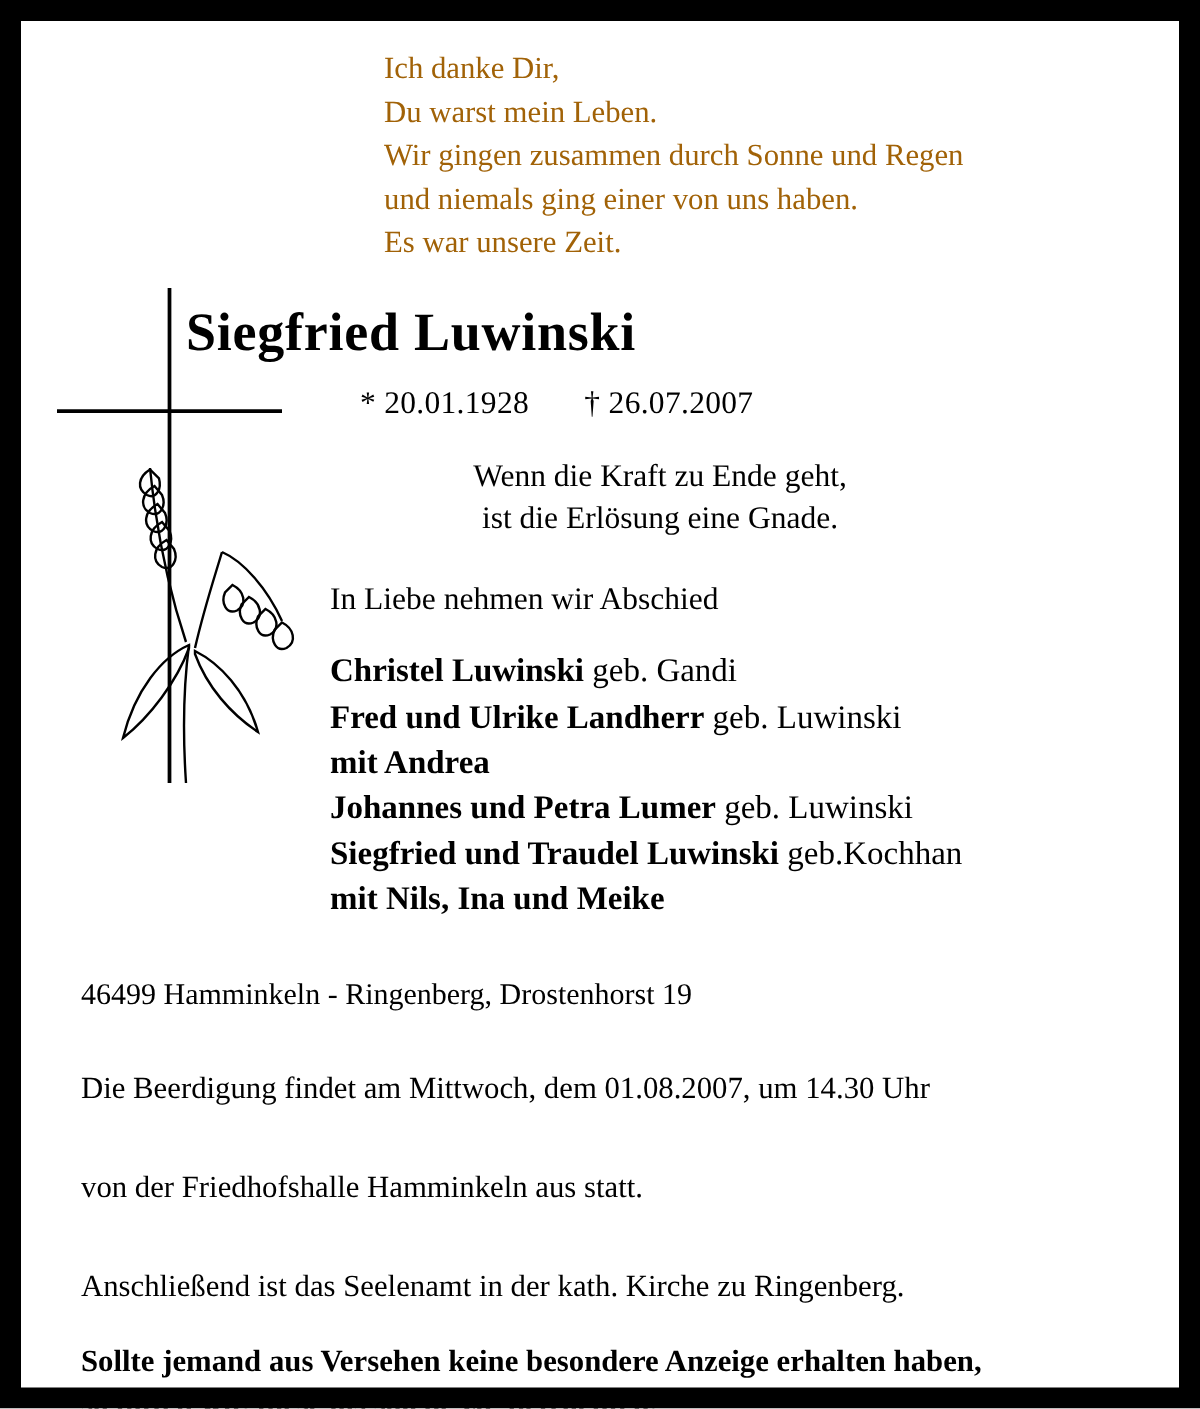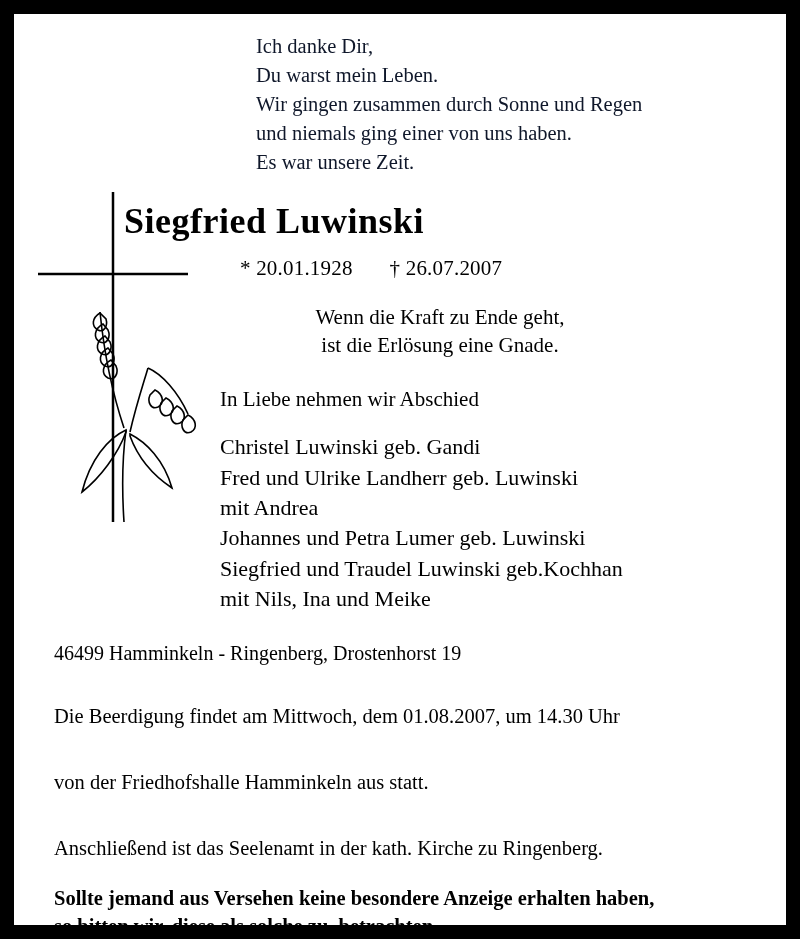--- a/index.html
+++ b/index.html
@@ -29,21 +29,21 @@
     height: 100%;
     box-sizing: border-box;
     padding: 18px 26px 10px 26px;
   }
 
   
   .poem {
     margin-left: 216px;
     font-size: 20.5px;
     line-height: 1.42;
-    color: #0f172a;
+    color: #a16207;
   }
   .poem div { white-space: pre; }
 
   
   .emblem {
     position: absolute;
     left: 24px;
     top: 178px;
     width: 190px;
     height: 340px;
@@ -86,26 +86,26 @@
   }
 
   
   .mourners {
     margin-left: 180px;
     margin-top: 20px;
     font-size: 22px;
     line-height: 1.38;
   }
   .mourners .m-row { white-space: nowrap; }
-  .mourners b { font-weight: normal; }
+  .mourners b { font-weight: bold; }
   .mourners span.reg { font-weight: normal; }
 
   
   .address {
-    margin-top: 28px;
+    margin-top: 38px;
     margin-left: 14px;
     font-size: 20px;
   }
 
   
   .info {
     margin-top: 22px;
     margin-left: 14px;
     font-size: 20.5px;
     line-height: 1.36;

